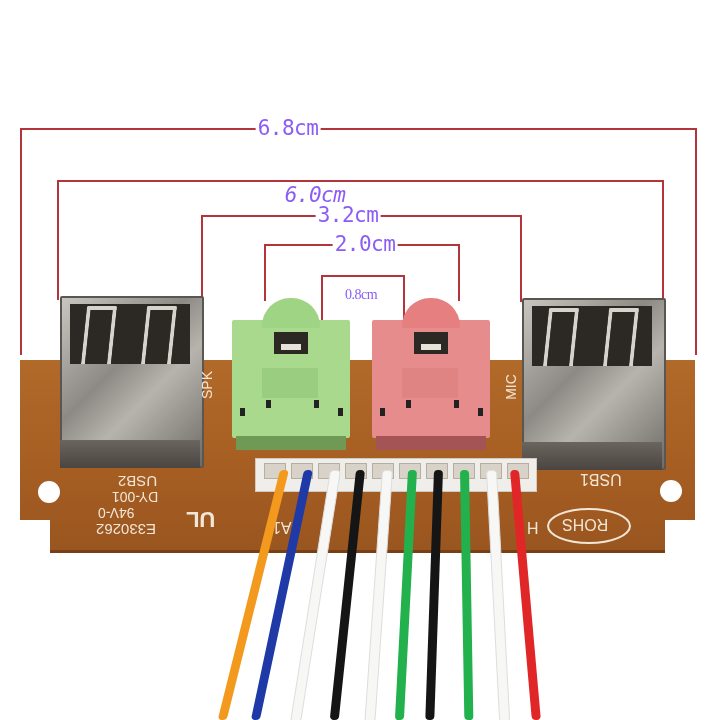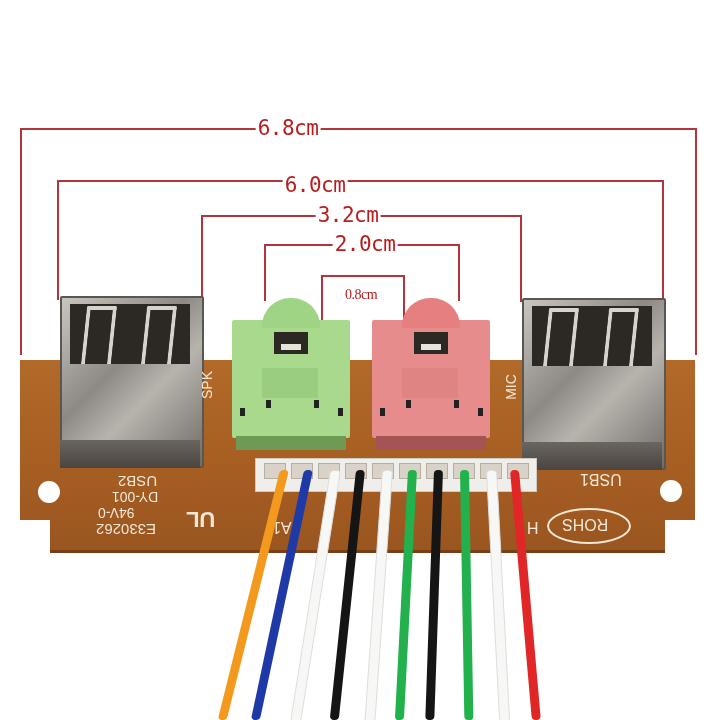--- a/index.html
+++ b/index.html
@@ -1,18 +1,18 @@
 <!DOCTYPE html>
 <html><head>
 <meta charset="utf-8">
 <style>
   html,body{margin:0;padding:0;background:#fff;}
   body{width:720px;height:720px;position:relative;overflow:hidden;font-family:"Liberation Serif",serif;}
   .dim-line{position:absolute;border-color:#b4343c;border-style:solid;border-width:0;}
-  .dim-label{position:absolute;color:#b91c1c;font-family:"DejaVu Sans Mono","Liberation Mono",monospace;font-size:21px;background:#fff;padding:0 2px;line-height:22px;transform:translateX(-50%);letter-spacing:-0.5px;}
+  .dim-label{position:absolute;color:#8b5cf6;font-family:"DejaVu Sans Mono","Liberation Mono",monospace;font-size:21px;background:#fff;padding:0 2px;line-height:22px;transform:translateX(-50%);letter-spacing:-0.5px;}
   .dim-label.small{font-family:"Liberation Serif",serif;font-size:14px;line-height:16px;}
   .pcb{position:absolute;left:20px;top:360px;width:675px;height:190px;background:linear-gradient(180deg,#b26a2a 0%,#a65e22 55%,#9a5620 100%);border-bottom:3px solid #7a3e14;}
   .pcb-notch-l{position:absolute;left:20px;top:520px;width:30px;height:33px;background:#fff;}
   .pcb-notch-r{position:absolute;left:665px;top:520px;width:32px;height:33px;background:#fff;}
   .hole{position:absolute;width:22px;height:22px;border-radius:50%;background:#fff;}
   .usb{position:absolute;width:140px;height:168px;background:linear-gradient(135deg,#c9c6c0 0%,#8d8a85 40%,#b7b4ae 60%,#6f6c67 100%);border:2px solid #5a5651;border-radius:2px;}
   .usb .slot{position:absolute;left:8px;top:6px;width:120px;height:60px;background:#2c2925;}
   .usb .tab{position:absolute;top:8px;width:22px;height:54px;border:4px solid #d6d3cd;border-bottom:none;border-radius:2px 2px 0 0;background:transparent;transform:skewX(-6deg);}
   .usb .base{position:absolute;left:-2px;bottom:-2px;width:140px;height:28px;background:linear-gradient(180deg,#6a655f,#4a4540);}
   .jack{position:absolute;width:118px;height:118px;border-radius:2px;}
@@ -39,21 +39,21 @@
 </style>
 </head>
 <body>
 
 <div>
   <div class="dim-line" style="left:20px;top:128px;width:673px;height:225px;border-top-width:2px;border-left-width:2px;border-right-width:2px;"></div>
   <div class="dim-label" style="left:288px;top:117px;">6.8cm</div>
 </div>
 <div>
   <div class="dim-line" style="left:57px;top:180px;width:603px;height:118px;border-top-width:2px;border-left-width:2px;border-right-width:2px;"></div>
-  <div class="dim-label" style="left:315px;top:174px;">6.0cm</div>
+  <div class="dim-label" style="left:315px;top:184px;font-style:italic;">6.0cm</div>
 </div>
 <div>
   <div class="dim-line" style="left:201px;top:215px;width:317px;height:85px;border-top-width:2px;border-left-width:2px;border-right-width:2px;"></div>
   <div class="dim-label" style="left:348px;top:204px;">3.2cm</div>
 </div>
 <div>
   <div class="dim-line" style="left:264px;top:244px;width:192px;height:55px;border-top-width:2px;border-left-width:2px;border-right-width:2px;"></div>
   <div class="dim-label" style="left:365px;top:233px;">2.0cm</div>
 </div>
 <div>

